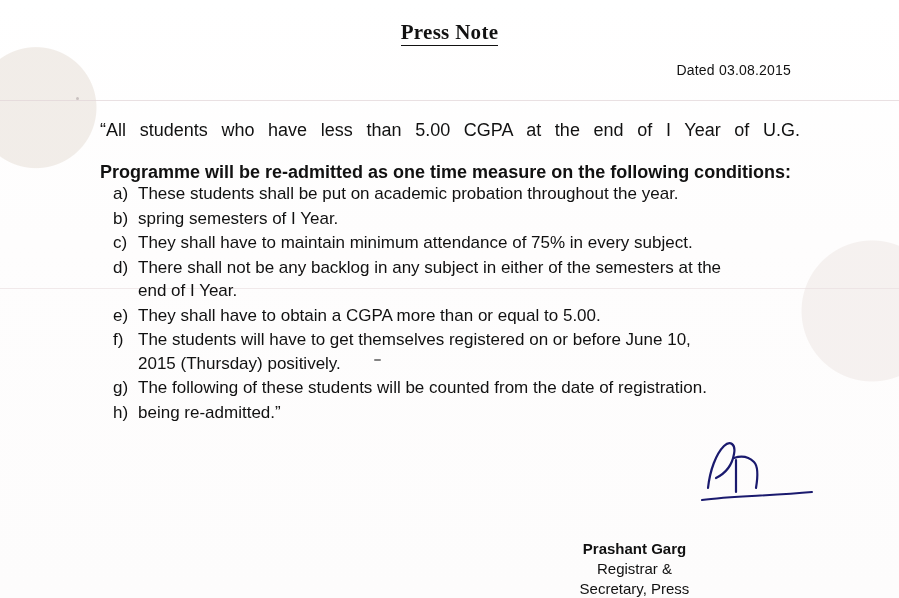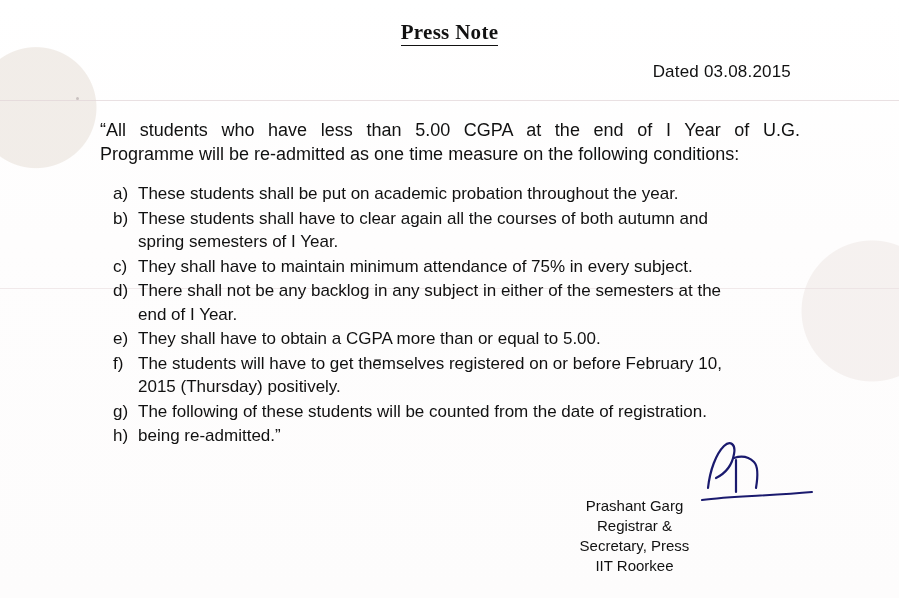--- a/index.html
+++ b/index.html
@@ -63,39 +63,40 @@
   }
   .title span {
     border-bottom: 1.5px solid #111;
     padding-bottom: 1px;
   }
 
   .dated {
     position: absolute;
     top: 62px;
     right: 108px;
-    font-size: 17px;
+    font-size: 14px;
     letter-spacing: 0.2px;
   }
 
   .intro {
     position: absolute;
     top: 118px;
     left: 100px;
     width: 700px;
     font-size: 18px;
     line-height: 24px;
   }
   .intro .l1 {
     text-align: justify;
     text-align-last: justify;
     white-space: normal;
   }
   .intro .l2 {
-    margin-top: 0;
+    margin-top: 18px;
+    font-weight: bold;
   }
 
   .list {
     position: absolute;
     top: 182px;
     left: 100px;
     width: 700px;
     font-size: 17px;
     line-height: 23.5px;
   }
@@ -127,21 +128,21 @@
     width: 899px;
     text-align: center;
     font-size: 15px;
     line-height: 20px;
   }
   .sig-inner {
     display: inline-block;
     margin-left: 370px;
     text-align: center;
   }
-  .sig-name { font-weight: normal; }
+  .sig-name { font-weight: bold; margin-top: 43px; }
   .sig-role1, .sig-role2, .sig-org { font-weight: normal; }
 
   .signature-mark {
     position: absolute;
     left: 700px;
     top: 440px;
     width: 120px;
     height: 70px;
   }
 </style>
@@ -172,21 +173,20 @@
     <div class="item">
       <div class="marker">a)</div>
       <div class="text">
         <span>These students shall be put on academic probation throughout the year.</span>
       </div>
     </div>
 
     <div class="item">
       <div class="marker">b)</div>
       <div class="text just">
-        <span>These students shall have to clear again all the courses of both autumn and</span>
         <span class="cont">spring semesters of I Year.</span>
       </div>
     </div>
 
     <div class="item">
       <div class="marker">c)</div>
       <div class="text">
         <span>They shall have to maintain minimum attendance of 75% in every subject.</span>
       </div>
     </div>
@@ -202,21 +202,21 @@
     <div class="item">
       <div class="marker">e)</div>
       <div class="text">
         <span>They shall have to obtain a CGPA more than or equal to 5.00.</span>
       </div>
     </div>
 
     <div class="item">
       <div class="marker">f)</div>
       <div class="text just">
-        <span>The students will have to get themselves registered on or before February 10,</span>
+        <span>The students will have to get themselves registered on or before June 10,</span>
         <span class="cont">2015 (Thursday) positively.</span>
       </div>
     </div>
 
     <div class="item">
       <div class="marker">g)</div>
       <div class="text">
         <span>The following of these students will be counted from the date of registration.</span>
       </div>
     </div>

